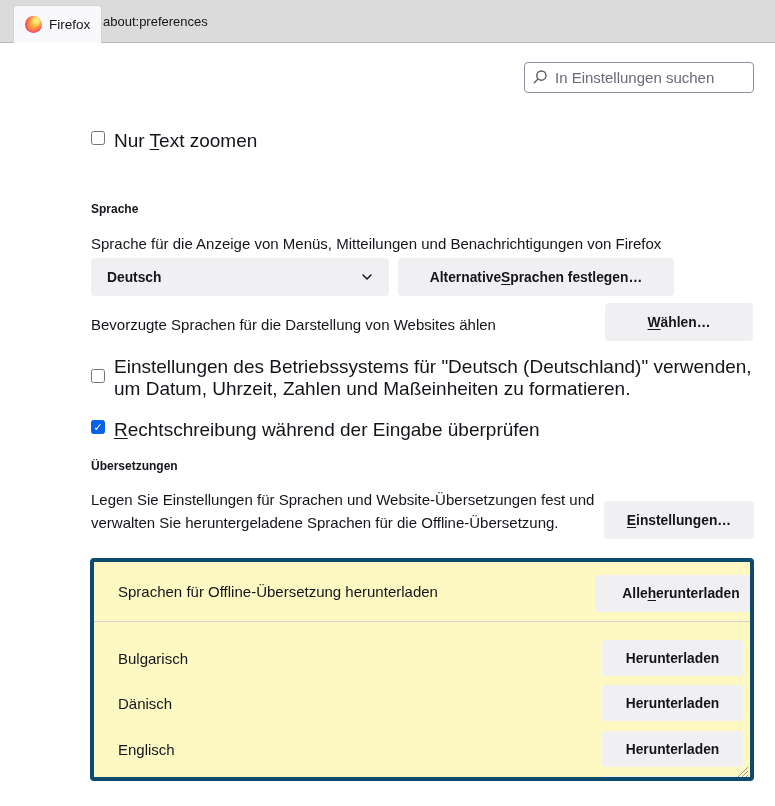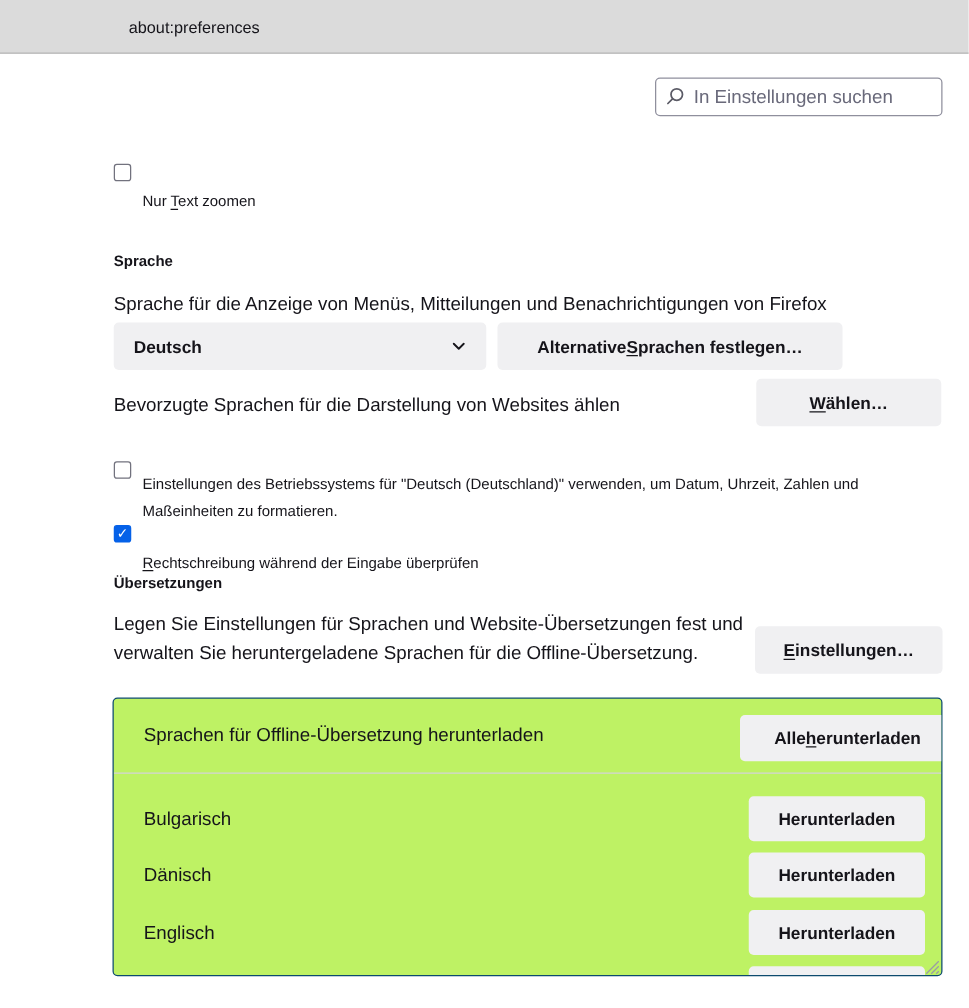--- a/index.html
+++ b/index.html
@@ -31,38 +31,42 @@
   .p{position:absolute;margin:0;font-size:15px;line-height:22.5px;}
   .btn{position:absolute;background:#f0f0f2;border:none;border-radius:4px;
     font-weight:700;font-size:13.8px;color:#15141a;font-family:inherit;
     display:flex;align-items:center;justify-content:center;box-sizing:border-box;padding:0 10px;}
   .ak{text-decoration:underline;text-underline-offset:2px;}
   .cb{position:absolute;width:14px;height:14px;box-sizing:border-box;border:1px solid #72727e;
     border-radius:2.5px;background:#fff;}
   .cb.checked{background:#0561e8;border-color:#0561e8;display:flex;align-items:center;
     justify-content:center;}
   .cb .check{color:#fff;font-size:11px;font-weight:700;line-height:1;}
-  .cb-label{position:absolute;font-size:12px;line-height:22px;margin-top:20px;}
+  .cb-label{position:absolute;font-size:19px;line-height:22px;}
   
   .dropdown{position:absolute;left:91px;top:258px;width:298px;height:38px;background:#f0f0f2;
     border-radius:4px;display:flex;align-items:center;justify-content:space-between;
     padding:0 16px;box-sizing:border-box;font-weight:700;font-size:13.8px;}
   
   .panel{position:absolute;left:90px;top:558px;width:664px;height:223px;box-sizing:border-box;
-    border:1px solid #0c4a6e;border-radius:4px;overflow:hidden;background:#bef264;}
+    border:4px solid #0c4a6e;border-radius:4px;overflow:hidden;background:#fef9c3;}
   .panel-header-label{position:absolute;left:24px;top:0;height:59px;display:flex;align-items:center;font-size:15px;}
   .panel-divider{position:absolute;left:0;top:59px;width:100%;height:1px;background:#d4d4d8;}
   .row-label{position:absolute;left:24px;height:36px;display:flex;align-items:center;font-size:15px;}
   .row-btn{left:508px;width:141px;height:36px;}
   .resize-grip{position:absolute;right:1px;bottom:1px;width:12px;height:12px;}
 </style>
 </head>
 <body>
 
 <div class="tabbar">
+  <div class="tab">
+    <span class="ff-logo"></span>
+    <span class="tab-label">Firefox</span>
+  </div>
   <span class="url-text">about:preferences</span>
 </div>
 
 <input class="search-input" type="text" placeholder="In Einstellungen suchen" style="">
 <span class="search-icon">
   <svg width="16" height="16" viewBox="0 0 16 16" fill="none" stroke="#5b5b66" stroke-width="1.4" stroke-linecap="round">
     <circle cx="9.4" cy="6.6" r="4.6"></circle>
       <line x1="6" y1="10.1" x2="2.3" y2="13.8"></line>
   </svg>
 </span>

